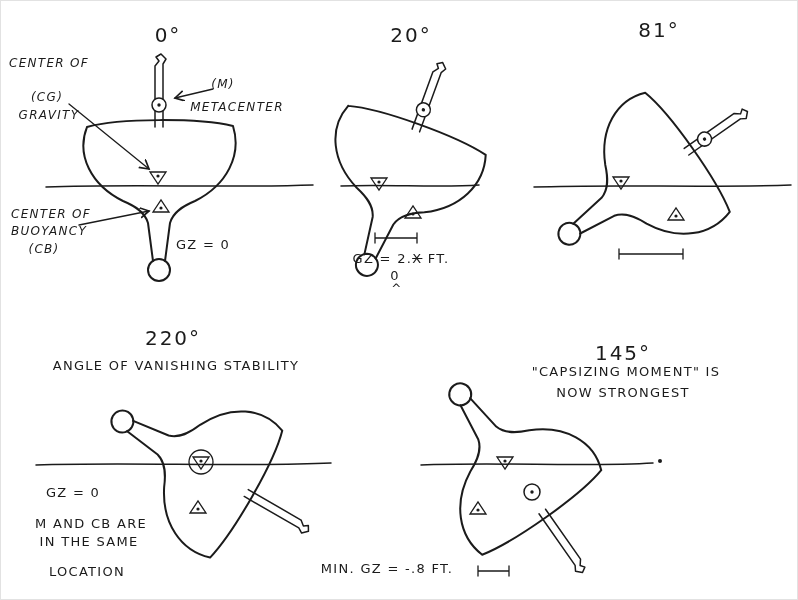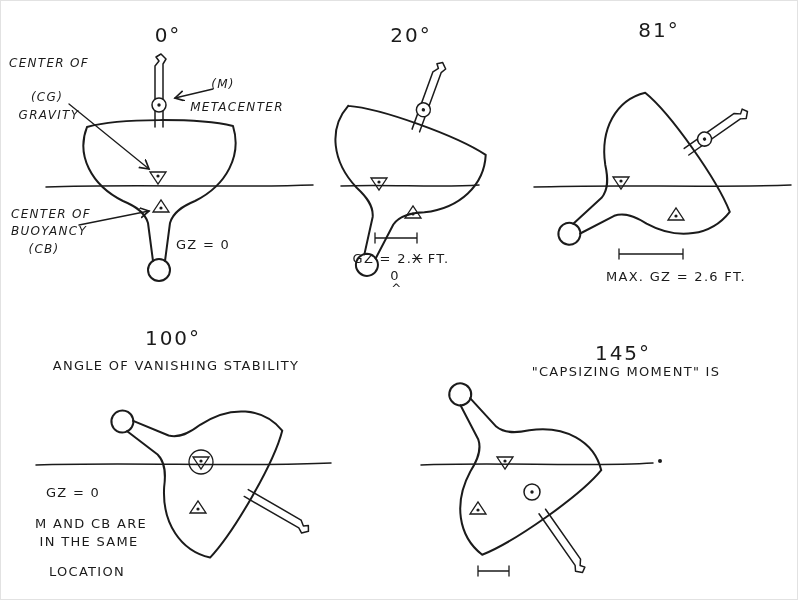--- a/index.html
+++ b/index.html
@@ -105,25 +105,26 @@
   <div class="txt small" style="left:48px;top:223px;">BUOYANCY</div>
   <div class="txt small" style="left:43px;top:241px;">(CB)</div>
   <div class="txt" style="left:202px;top:236px;">GZ = 0</div>
 
   <div class="txt title" style="left:410px;top:22px;">20°</div>
   <div class="txt" style="left:400px;top:250px;"><span>GZ = 2.</span><span class="strike">X</span><span> FT.</span></div>
   <div class="txt" style="left:394px;top:267px;">0</div>
   <div class="txt small" style="left:396px;top:281px;">^</div>
 
   <div class="txt title" style="left:658px;top:17px;">81°</div>
-  <div class="txt" style="left:675px;top:268px;">MAX. GZ = 2.6 FT.</div>
 
-  <div class="txt title" style="left:172px;top:325px;">100°</div>
+  <div class="txt title" style="left:172px;top:325px;">220°</div>
   <div class="txt" style="left:175px;top:357px;text-align:right;">ANGLE OF VANISHING STABILITY</div>
   <div class="txt" style="left:72px;top:484px;">GZ = 0</div>
   <div class="txt" style="left:90px;top:515px;">M AND CB ARE</div>
   <div class="txt" style="left:88px;top:533px;">IN THE SAME</div>
   <div class="txt" style="left:86px;top:563px;">LOCATION</div>
 
   <div class="txt title" style="left:622px;top:340px;">145°</div>
   <div class="txt" style="left:625px;top:363px;">"CAPSIZING MOMENT" IS</div>
+  <div class="txt" style="left:622px;top:384px;">NOW STRONGEST</div>
+  <div class="txt" style="left:386px;top:560px;">MIN. GZ = -.8 FT.</div>
 
 </div>
 
 </body></html>

